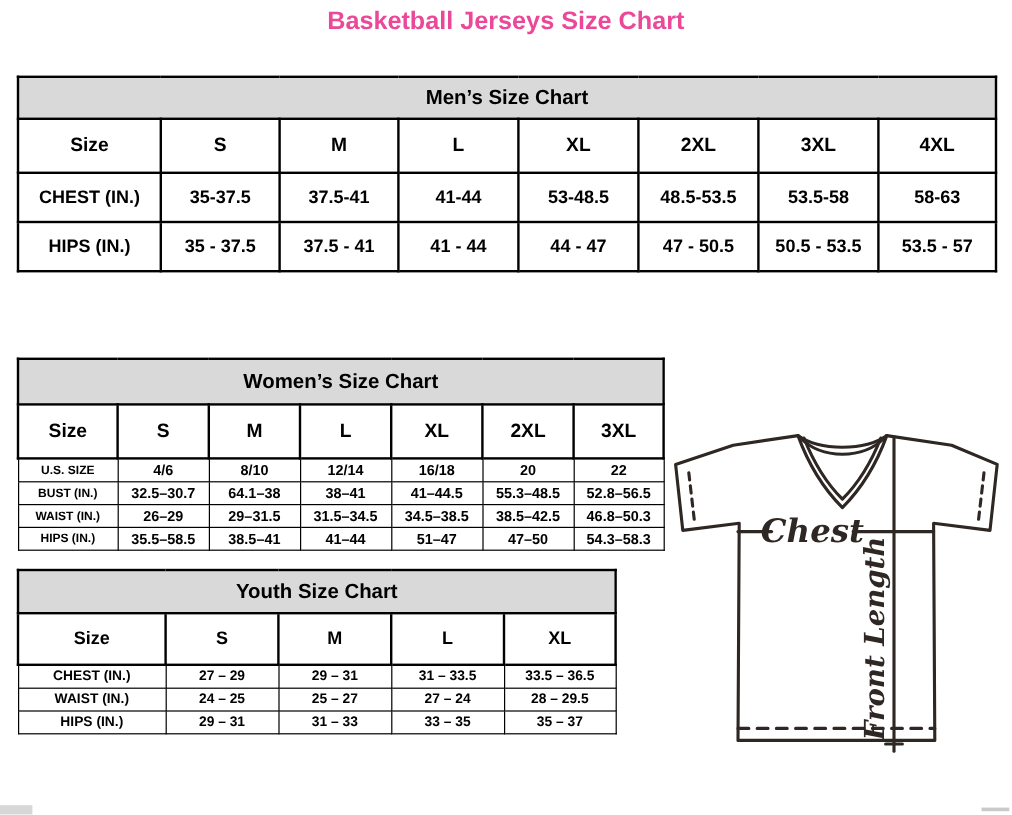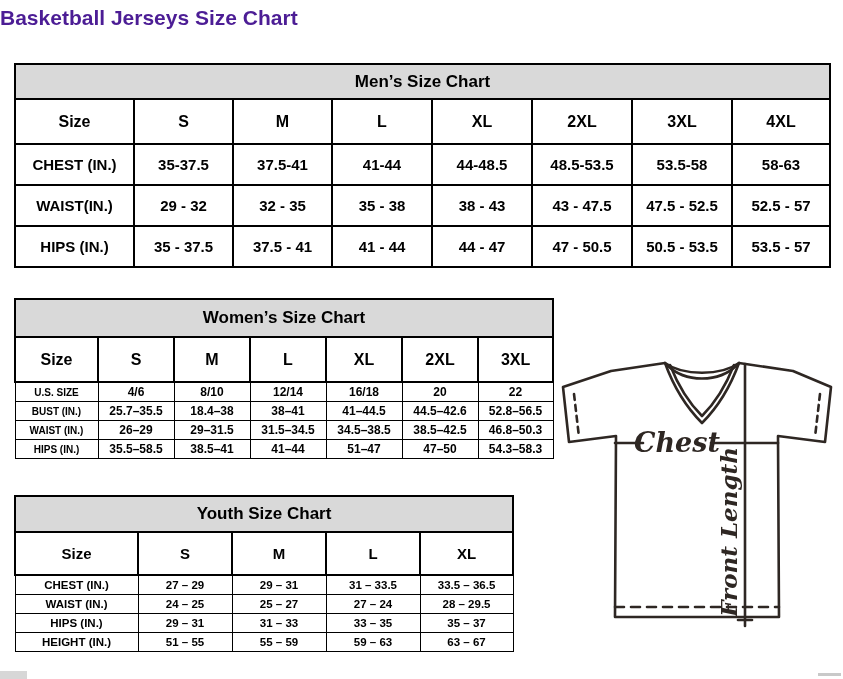--- a/index.html
+++ b/index.html
@@ -1,37 +1,37 @@
 <!DOCTYPE html>
 <html><head>
 <meta charset="utf-8">
 <style>
   html,body{margin:0;padding:0;background:#fff;}
   #page{position:relative;width:843px;height:679px;background:#ffffff;overflow:hidden;
         font-family:"Liberation Sans",sans-serif;}
-  #main-title{position:absolute;left:0;top:6px;width:843px;
-        font-size:21px;font-weight:bold;color:#4c1d95;}
+  #main-title{position:absolute;left:0;top:6px;width:843px;text-align:center;
+        font-size:21px;font-weight:bold;color:#ec4899;}
   table.sizetable{position:absolute;border-collapse:collapse;table-layout:fixed;background:#fff;}
   table.sizetable th, table.sizetable td{
         border:2px solid #000;text-align:center;vertical-align:middle;
         font-weight:bold;color:#000;padding:0;overflow:hidden;}
   th.chart-title{background:#d9d9d9;font-size:17px;}
   
   #mens-table{left:14px;top:63px;width:815px;}
   #mens-table th.chart-title{height:33px;}
   #mens-table tr.cols th{height:43px;font-size:16px;}
   #mens-table tr.data td{height:39px;font-size:15px;}
   
   #womens-table{left:14px;top:298px;width:538px;}
   #womens-table th.chart-title{height:36px;}
   #womens-table tr.cols th{height:43px;font-size:16px;}
   #womens-table tr.data td{height:18px;font-size:12px;border-width:1px;}
   #womens-table tr.data td.row-label{font-size:10px;}
   
-  #youth-table{left:14px;top:495px;width:498px;}
+  #youth-table{left:14px;top:474px;width:498px;}
   #youth-table th.chart-title{height:34px;}
   #youth-table tr.cols th{height:41px;font-size:15px;}
   #youth-table tr.data td{height:18px;font-size:11.5px;border-width:1px;}
   
   #jersey{position:absolute;left:553px;top:350px;width:290px;height:305px;}
   #jersey text{fill:#2e2723;font-family:"DejaVu Serif",serif;font-style:italic;font-weight:bold;}
   
   .artifact{position:absolute;background:#d7d7d7;}
   #artifact-left{left:0;top:671px;width:27px;height:8px;}
   #artifact-right{left:818px;top:673px;width:23px;height:3px;background:#c9c9c9;}
@@ -66,34 +66,24 @@
           <th>XL</th>
           <th>2XL</th>
           <th>3XL</th>
           <th>4XL</th>
         </tr>
         <tr class="data">
           <td class="row-label">CHEST (IN.)</td>
           <td class="cell">35-37.5</td>
           <td class="cell">37.5-41</td>
           <td class="cell">41-44</td>
-          <td class="cell">44-48.5</td>
+          <td class="cell">53-48.5</td>
           <td class="cell">48.5-53.5</td>
           <td class="cell">53.5-58</td>
           <td class="cell">58-63</td>
-        </tr>
-        <tr class="data">
-          <td class="row-label">WAIST(IN.)</td>
-          <td class="cell">29 - 32</td>
-          <td class="cell">32 - 35</td>
-          <td class="cell">35 - 38</td>
-          <td class="cell">38 - 43</td>
-          <td class="cell">43 - 47.5</td>
-          <td class="cell">47.5 - 52.5</td>
-          <td class="cell">52.5 - 57</td>
         </tr>
         <tr class="data">
           <td class="row-label">HIPS (IN.)</td>
           <td class="cell">35 - 37.5</td>
           <td class="cell">37.5 - 41</td>
           <td class="cell">41 - 44</td>
           <td class="cell">44 - 47</td>
           <td class="cell">47 - 50.5</td>
           <td class="cell">50.5 - 53.5</td>
           <td class="cell">53.5 - 57</td>
@@ -128,25 +118,25 @@
           <td class="row-label">U.S. SIZE</td>
           <td class="cell">4/6</td>
           <td class="cell">8/10</td>
           <td class="cell">12/14</td>
           <td class="cell">16/18</td>
           <td class="cell">20</td>
           <td class="cell">22</td>
         </tr>
         <tr class="data">
           <td class="row-label">BUST (IN.)</td>
-          <td class="cell">25.7–35.5</td>
-          <td class="cell">18.4–38</td>
+          <td class="cell">32.5–30.7</td>
+          <td class="cell">64.1–38</td>
           <td class="cell">38–41</td>
           <td class="cell">41–44.5</td>
-          <td class="cell">44.5–42.6</td>
+          <td class="cell">55.3–48.5</td>
           <td class="cell">52.8–56.5</td>
         </tr>
         <tr class="data">
           <td class="row-label">WAIST (IN.)</td>
           <td class="cell">26–29</td>
           <td class="cell">29–31.5</td>
           <td class="cell">31.5–34.5</td>
           <td class="cell">34.5–38.5</td>
           <td class="cell">38.5–42.5</td>
           <td class="cell">46.8–50.3</td>
@@ -196,27 +186,20 @@
           <td class="cell">27 – 24</td>
           <td class="cell">28 – 29.5</td>
         </tr>
         <tr class="data">
           <td class="row-label">HIPS (IN.)</td>
           <td class="cell">29 – 31</td>
           <td class="cell">31 – 33</td>
           <td class="cell">33 – 35</td>
           <td class="cell">35 – 37</td>
         </tr>
-        <tr class="data">
-          <td class="row-label">HEIGHT (IN.)</td>
-          <td class="cell">51 – 55</td>
-          <td class="cell">55 – 59</td>
-          <td class="cell">59 – 63</td>
-          <td class="cell">63 – 67</td>
-        </tr>
       </tbody>
     </table>
 
   <svg id="jersey" viewBox="0 0 290 305" xmlns="http://www.w3.org/2000/svg">
     <g fill="none" stroke="#2e2723" stroke-width="2.6" stroke-linejoin="round" stroke-linecap="round">
 
       <path d="M112,13 L58,21 L10,37 L16,92 L63,86 L62,267 L226,267 L225,86 L272,92 L278,37 L240,21 L186,13"></path>
 
       <path d="M112,13 C124,46 139,63 149,73 C159,63 174,46 186,13"></path>
       <path d="M117,15 C128,43 141,58 149,66 C157,58 170,43 181,15"></path>

